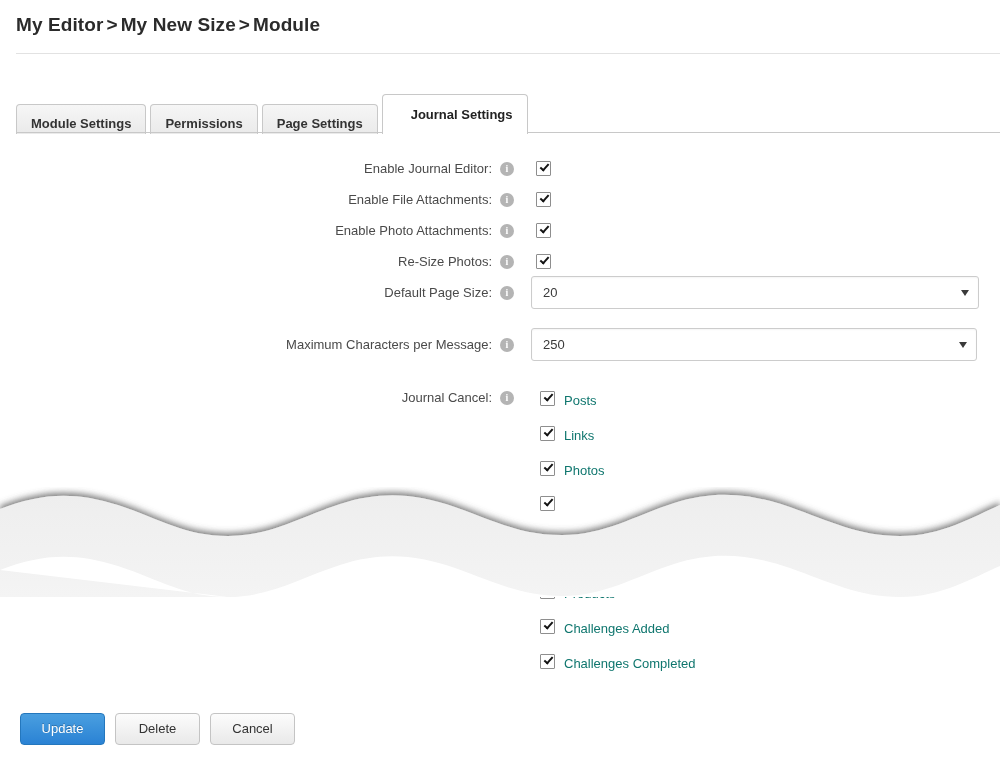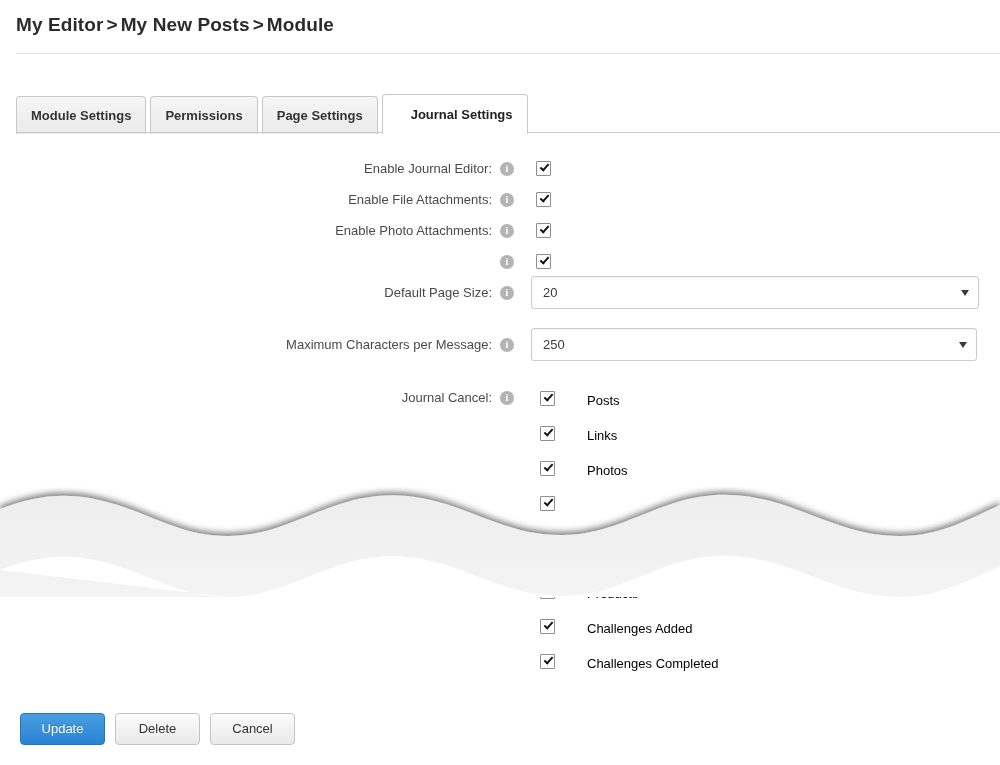--- a/index.html
+++ b/index.html
@@ -48,21 +48,21 @@
     position: absolute;
     left: 16px;
     top: 94px;
     height: 39px;
     white-space: nowrap;
     font-size: 0;
   }
   .tab {
     display: inline-block;
     vertical-align: bottom;
-    height: 38px;
+    height: 30px;
     line-height: 38px;
     padding: 0 14px;
     margin-right: 4px;
     font-size: 13px;
     font-weight: bold;
     color: #333333;
     border: 1px solid #c8c8c8;
     border-bottom: none;
     border-radius: 4px 4px 0 0;
     background: linear-gradient(to bottom, #f6f6f6 0%, #eaeaea 100%);
@@ -173,23 +173,22 @@
     top: 13px;
     width: 0;
     height: 0;
     border-left: 4px solid transparent;
     border-right: 4px solid transparent;
     border-top: 6px solid #3a3a3a;
   }
   .opt-label {
     position: absolute;
     font-size: 13px;
-    color: #000000;
+    color: #0f766e;
     line-height: 15px;
-    margin-left: 23px;
   }
 
   
   .wave {
     position: absolute;
     left: 0;
     top: 487px;
     width: 1000px;
     height: 110px;
     z-index: 20;
@@ -229,21 +228,21 @@
     background: linear-gradient(to bottom, #fcfcfc 0%, #e9e9e9 100%);
     min-width: 85px;
   }
 </style>
 </head>
 <body>
 
 <div id="page">
 
   <div class="breadcrumb">
-    <span>My Editor</span><span class="sep">&gt;</span><span>My New Posts</span><span class="sep">&gt;</span><span>Module</span>
+    <span>My Editor</span><span class="sep">&gt;</span><span>My New Size</span><span class="sep">&gt;</span><span>Module</span>
   </div>
   <div class="header-rule"></div>
 
   <div class="tab-underline"></div>
   <div class="tabstrip">
     <div class="tab">Module Settings</div>
     <div class="tab">Permissions</div>
     <div class="tab">Page Settings</div>
     <div class="tab active">Journal Settings</div>
   </div>
@@ -263,20 +262,21 @@
       <div class="cb" style="left:536px; top:2px"></div>
     </div>
 
     <div class="row" style="top:88px">
       <div class="lbl">Enable Photo Attachments:</div>
       <div class="info-icon" style="top:3px">i</div>
       <div class="cb" style="left:536px; top:2px"></div>
     </div>
 
     <div class="row" style="top:119px">
+      <div class="lbl">Re-Size Photos:</div>
       <div class="info-icon" style="top:3px">i</div>
       <div class="cb" style="left:536px; top:2px"></div>
     </div>
 
     <div class="row" style="top:150px">
       <div class="lbl">Default Page Size:</div>
       <div class="info-icon" style="top:3px">i</div>
       <div class="sel" style="left:531px; top:-7px; width:448px">
         <span class="sel-val">20</span>
         <span class="sel-arrow"></span>

